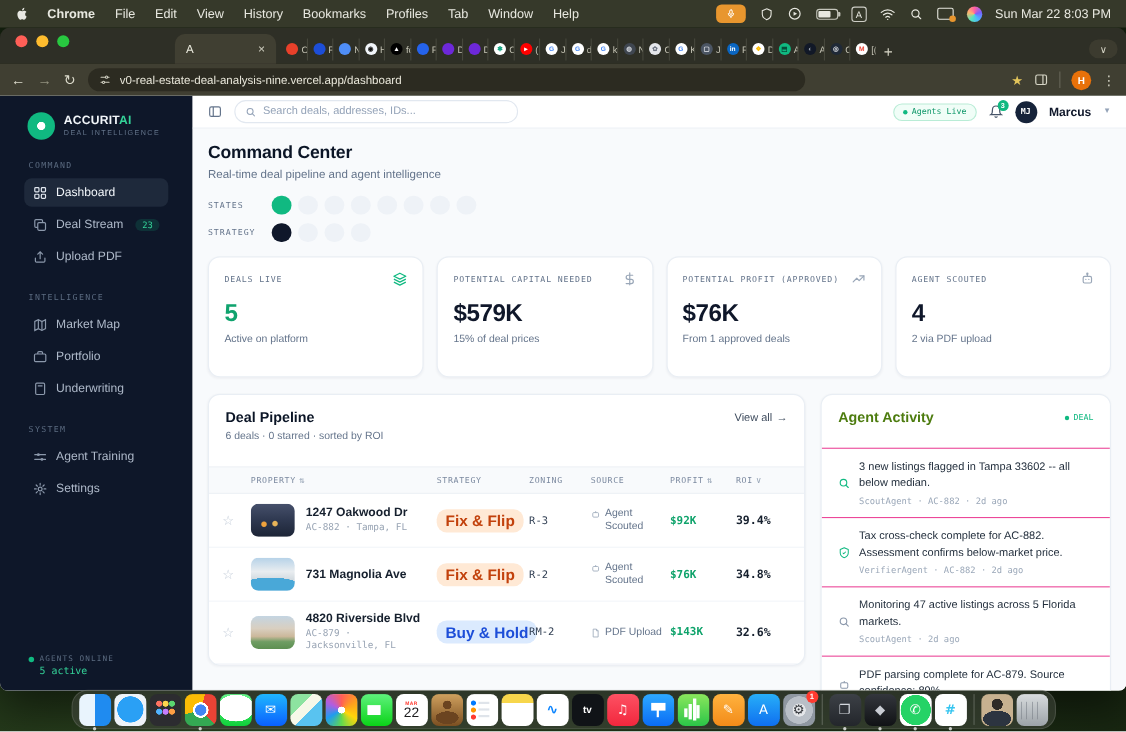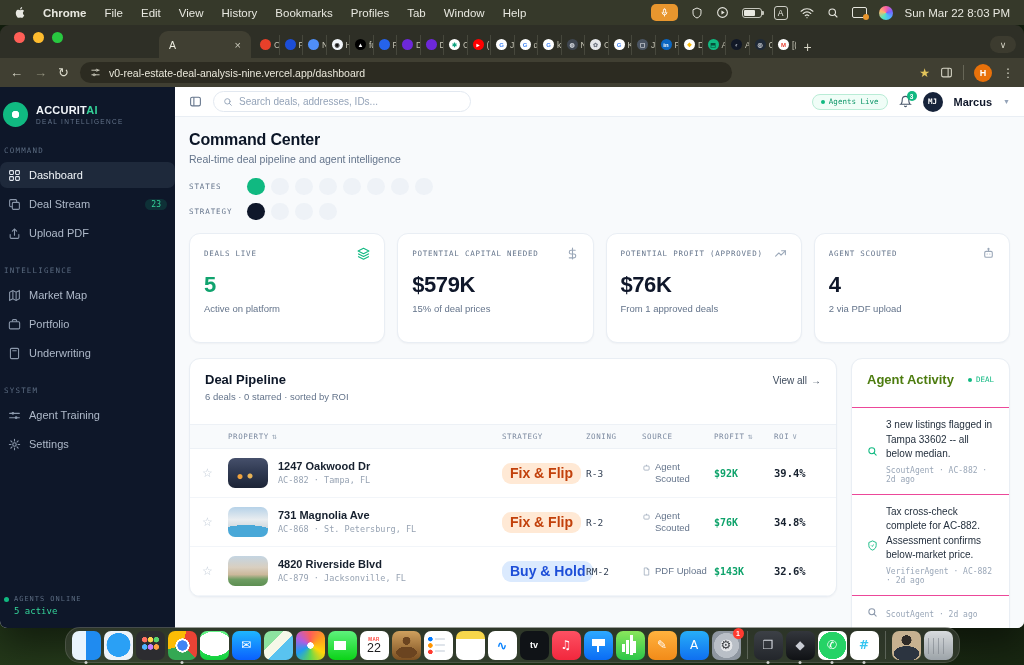--- a/index.html
+++ b/index.html
@@ -57,21 +57,21 @@
 .tb-right{display:flex;align-items:center;gap:10px;margin-left:auto}
 .star-ic{color:#e3c55b;font-size:12px}
 .side-panel{display:inline-flex;color:#d6d5c6}
 .tb-div{width:1px;height:15px;background:rgba(220,220,200,.25)}
 .profile-dot{width:18px;height:18px;border-radius:50%;background:#e8710a;color:#fff;font-size:9px;font-weight:700;
 display:flex;align-items:center;justify-content:center}
 .kebab{color:#d6d5c6;font-size:12px}
 
 
 .webpage{flex:1;display:flex;background:#fff;overflow:hidden}
-.sidebar{width:175px;flex:0 0 auto;background:#0e1729;display:flex;flex-direction:column;padding:13px 0 12px}
+.sidebar{width:175px;flex:0 0 auto;background:#0e1729;display:flex;flex-direction:column;padding:13px 22px 12px}
 .brand{display:flex;align-items:center;gap:8px;padding:2px 3px}
 .brand-logo{width:25px;height:25px;border-radius:50%;background:radial-gradient(circle at 50% 50%,#fff 0 3.5px,#10b981 4px 100%)}
 .brand-name{font-size:11px;font-weight:800;color:#f1f5f9;letter-spacing:.02em}
 .brand-name .ai{color:#34d399}
 .brand-tag{font-size:6.5px;letter-spacing:.2em;color:#64748b;margin-top:2px}
 .sec-label{font-size:7.5px;letter-spacing:.16em;color:#5b6b80;margin:17px 4px 7px;font-family:"DejaVu Sans Mono",monospace}
 .side-item{display:flex;align-items:center;gap:8px;height:26px;border-radius:7px;padding:0 8px;
 color:#aeb9c9;font-size:11px;margin-bottom:3px}
 .side-item svg{width:13px;height:13px;color:#8b98ab;flex:0 0 auto}
 .side-item.active{background:#1e293b;color:#f1f5f9}
@@ -119,21 +119,21 @@
 .stat-head{display:flex;align-items:flex-start;justify-content:space-between}
 .stat-label{font-size:7.5px;letter-spacing:.1em;color:#64748b;font-family:"DejaVu Sans Mono",monospace;padding-top:2px}
 .stat-head svg{width:13px;height:13px;color:#9aa7b8;flex:0 0 auto}
 .stat-card.green-ic .stat-head svg{color:#10b981}
 .stat-value{font-size:22px;font-weight:800;color:#0f172a;margin-top:12px;letter-spacing:-.02em}
 .stat-value.green{color:#10a36e}
 .stat-sub{font-size:9.5px;color:#64748b;margin-top:5px}
 
 .bottom{display:flex;gap:14px;margin-top:15px;align-items:flex-start}
 .card{background:#fff;border:1px solid #e9eef4;border-radius:11px;box-shadow:0 1px 2px rgba(15,23,42,.04);overflow:hidden}
-.pipeline{width:648px;flex:0 0 auto}
+.pipeline{width:543px;flex:0 0 auto}
 .phead{display:flex;align-items:flex-start;justify-content:space-between;padding:13px 15px 22px}
 .ptitle{font-size:13px;font-weight:800;color:#0b1526}
 .psub{font-size:9.5px;color:#64748b;margin-top:4px}
 .view-all{font-size:10px;color:#3f4c5e;display:flex;align-items:flex-end;gap:4px;margin-top:3px}
 .trow{display:grid;grid-template-columns:26px 50px 1fr 84px 56px 72px 60px 50px;align-items:center;padding:0 12px}
 .theader{height:25px;background:#f8fafc;border-top:1px solid #edf1f6;border-bottom:1px solid #edf1f6}
 .th{font-size:7.5px;letter-spacing:.08em;color:#7c8aa0;font-family:"DejaVu Sans Mono",monospace;display:flex;align-items:center;gap:3px}
 .th.prop{grid-column:2/4}
 .sort-g{font-size:8px;color:#9aa7b8}
 .drow{padding-top:9px;padding-bottom:9px;border-bottom:1px solid #f2f5f9}
@@ -658,21 +658,20 @@
                 </span>
                 <span class="profit">$92K</span>
                 <span class="roi">39.4%</span>
               </div>
 
               <div class="trow drow">
                 <span class="star">☆</span>
                 <span class="thumb thumb2"></span>
                 <span>
                   <div class="addr">731 Magnolia Ave</div>
-                  <div class="addr-meta">AC-868 · St. Petersburg, FL</div>
                 </span>
                 <span><span class="badge badge--flip">Fix &amp; Flip</span></span>
                 <span class="zoning">R-2</span>
                 <span class="source">
                   <svg viewBox="0 0 24 24" fill="none" stroke="currentColor" stroke-width="2">
                       <rect x="5" y="8" width="14" height="11" rx="2.5"></rect>
                       <path d="M12 8V4.5"></path>
                       <path d="M9.5 13h.01M14.5 13h.01"></path>
                     </svg>
                   <span>Agent Scouted</span>
@@ -729,20 +728,21 @@
                   <div class="act-text">Tax cross-check complete for AC-882. Assessment confirms below-market price.</div>
                   <div class="act-meta">VerifierAgent · AC-882 · 2d ago</div>
                 </div>
               </div>
               <div class="act-item">
                 <svg viewBox="0 0 24 24" fill="none" stroke="currentColor" stroke-width="2.2" stroke-linecap="round">
                     <circle cx="10.5" cy="10.5" r="6.5"></circle>
                     <path d="M20 20l-4.8-4.8"></path>
                   </svg>
                 <div>
+                  <div class="act-text">Monitoring 47 active listings across 5 Florida markets.</div>
                   <div class="act-meta">ScoutAgent · 2d ago</div>
                 </div>
               </div>
               <div class="act-item">
                 <svg viewBox="0 0 24 24" fill="none" stroke="currentColor" stroke-width="2">
                     <rect x="5" y="8" width="14" height="11" rx="2.5"></rect>
                     <path d="M12 8V4.5"></path>
                     <path d="M9.5 13h.01M14.5 13h.01"></path>
                   </svg>
                 <div>

